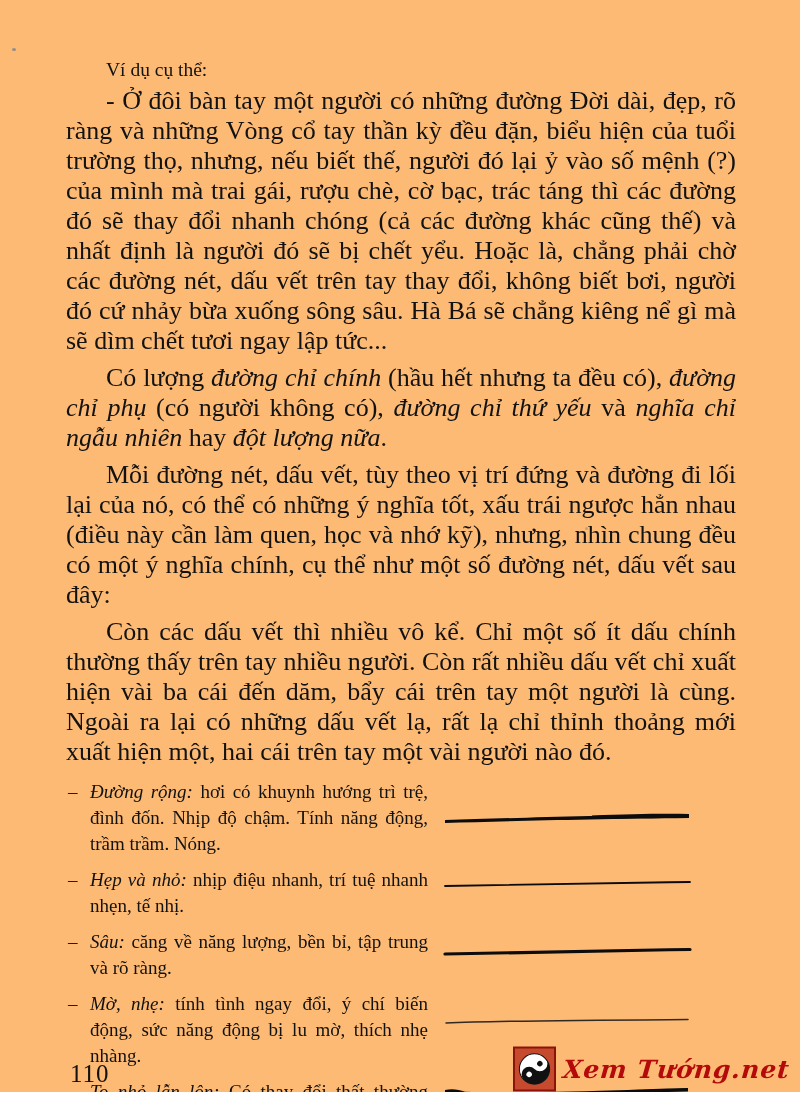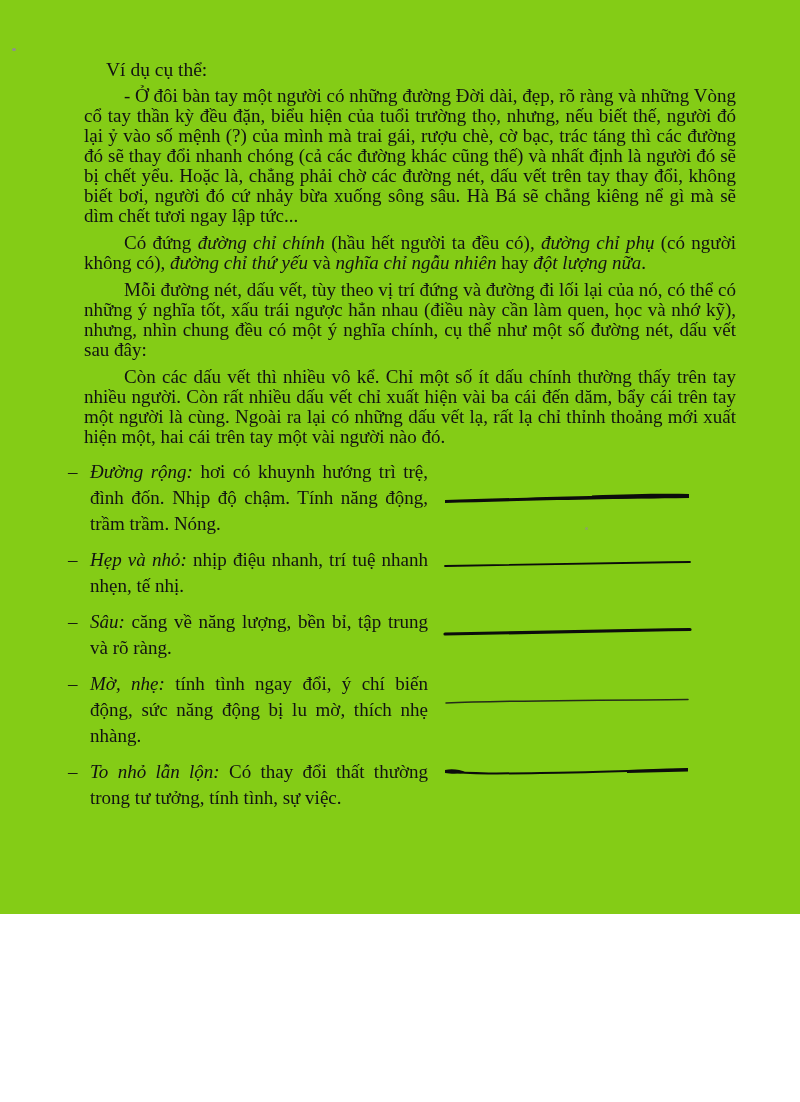--- a/index.html
+++ b/index.html
@@ -1,23 +1,23 @@
 <!DOCTYPE html>
 <html><head>
 <meta charset="utf-8">
 <style>
   html,body { margin:0; padding:0; }
   .page {
-    position:relative; width:800px; height:914px;
-    background:#84cc16; color:#121212; overflow:hidden;
+    position:relative; width:800px; height:1092px;
+    background:#fdba74; color:#121212; overflow:hidden;
     font-family:"Liberation Serif", serif;
   }
   .content { position:absolute; left:66px; top:56px; width:670px; }
   .heading { font-size:19.5px; line-height:28px; text-indent:40px; margin:0 0 2px 0; }
-  .para { font-size:19px; line-height:20px; text-align:justify; text-indent:40px; margin:0 0 7px 18px; }
+  .para { font-size:26px; line-height:30px; text-align:justify; text-indent:40px; margin:0 0 7px 0; }
   .para i, .item-text i { font-style:italic; }
   .list { margin-top:12px; }
   .row { display:flex; margin-bottom:10px; }
   .item-text {
     width:362px; position:relative; padding-left:24px; box-sizing:border-box;
     font-size:19px; line-height:26px; text-align:justify;
   }
   .dash { position:absolute; left:2px; top:0; }
   .ill { width:250px; height:16px; margin-left:auto; margin-right:44px; flex:none; }
   .ill svg { display:block; width:250px; height:16px; }
@@ -42,21 +42,21 @@
 <body>
 
 <div class="page">
   <div class="speck speck-a"></div>
   <div class="speck speck-b"></div>
 
   <div class="content">
     <p class="heading">Ví dụ cụ thể:</p>
 
     <p class="para"><span>- Ở đôi bàn tay một người có những đường Đời dài, đẹp, rõ ràng và những Vòng cổ tay thần kỳ đều đặn, biểu hiện của tuổi trường thọ, nhưng, nếu biết thế, người đó lại ỷ vào số mệnh (?) của mình mà trai gái, rượu chè, cờ bạc, trác táng thì các đường đó sẽ thay đổi nhanh chóng (cả các đường khác cũng thế) và nhất định là người đó sẽ bị chết yểu. Hoặc là, chẳng phải chờ các đường nét, dấu vết trên tay thay đổi, không biết bơi, người đó cứ nhảy bừa xuống sông sâu. Hà Bá sẽ chẳng kiêng nể gì mà sẽ dìm chết tươi ngay lập tức...</span></p>
-    <p class="para"><span>Có đứng </span><i>đường chỉ chính</i><span> (hầu hết người ta đều có), </span><i>đường chỉ phụ</i><span> (có người không có), </span><i>đường chỉ thứ yếu</i><span> và </span><i>nghĩa chỉ ngẫu nhiên</i><span> hay </span><i>đột lượng nữa</i><span>.</span></p>
+    <p class="para"><span>Có lượng </span><i>đường chỉ chính</i><span> (hầu hết nhưng ta đều có), </span><i>đường chỉ phụ</i><span> (có người không có), </span><i>đường chỉ thứ yếu</i><span> và </span><i>nghĩa chỉ ngẫu nhiên</i><span> hay </span><i>đột lượng nữa</i><span>.</span></p>
     <p class="para"><span>Mỗi đường nét, dấu vết, tùy theo vị trí đứng và đường đi lối lại của nó, có thể có những ý nghĩa tốt, xấu trái ngược hẳn nhau (điều này cần làm quen, học và nhớ kỹ), nhưng, nhìn chung đều có một ý nghĩa chính, cụ thể như một số đường nét, dấu vết sau đây:</span></p>
     <p class="para"><span>Còn các dấu vết thì nhiều vô kể. Chỉ một số ít dấu chính thường thấy trên tay nhiều người. Còn rất nhiều dấu vết chỉ xuất hiện vài ba cái đến dăm, bẩy cái trên tay một người là cùng. Ngoài ra lại có những dấu vết lạ, rất lạ chỉ thỉnh thoảng mới xuất hiện một, hai cái trên tay một vài người nào đó.</span></p>
 
     <div class="list">
 
       <div class="row">
         <div class="item-text">
           <span class="dash">–</span>
           <i>Đường rộng:</i><span> hơi có khuynh hướng trì trệ, đình đốn. Nhịp độ chậm. Tính năng động, trầm trầm. Nóng.</span>
         </div>

